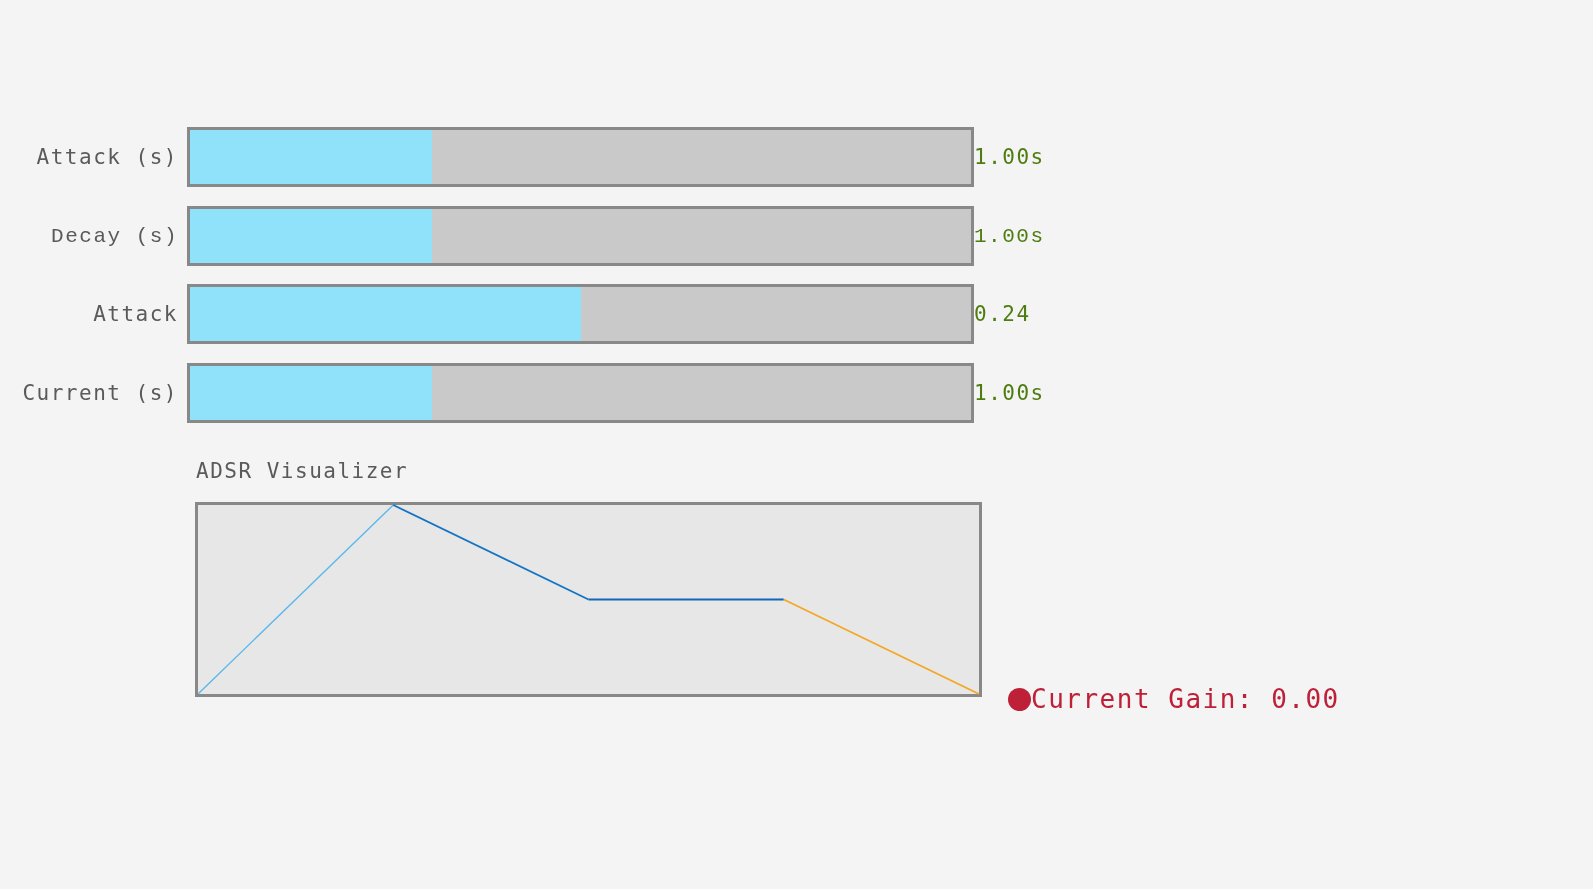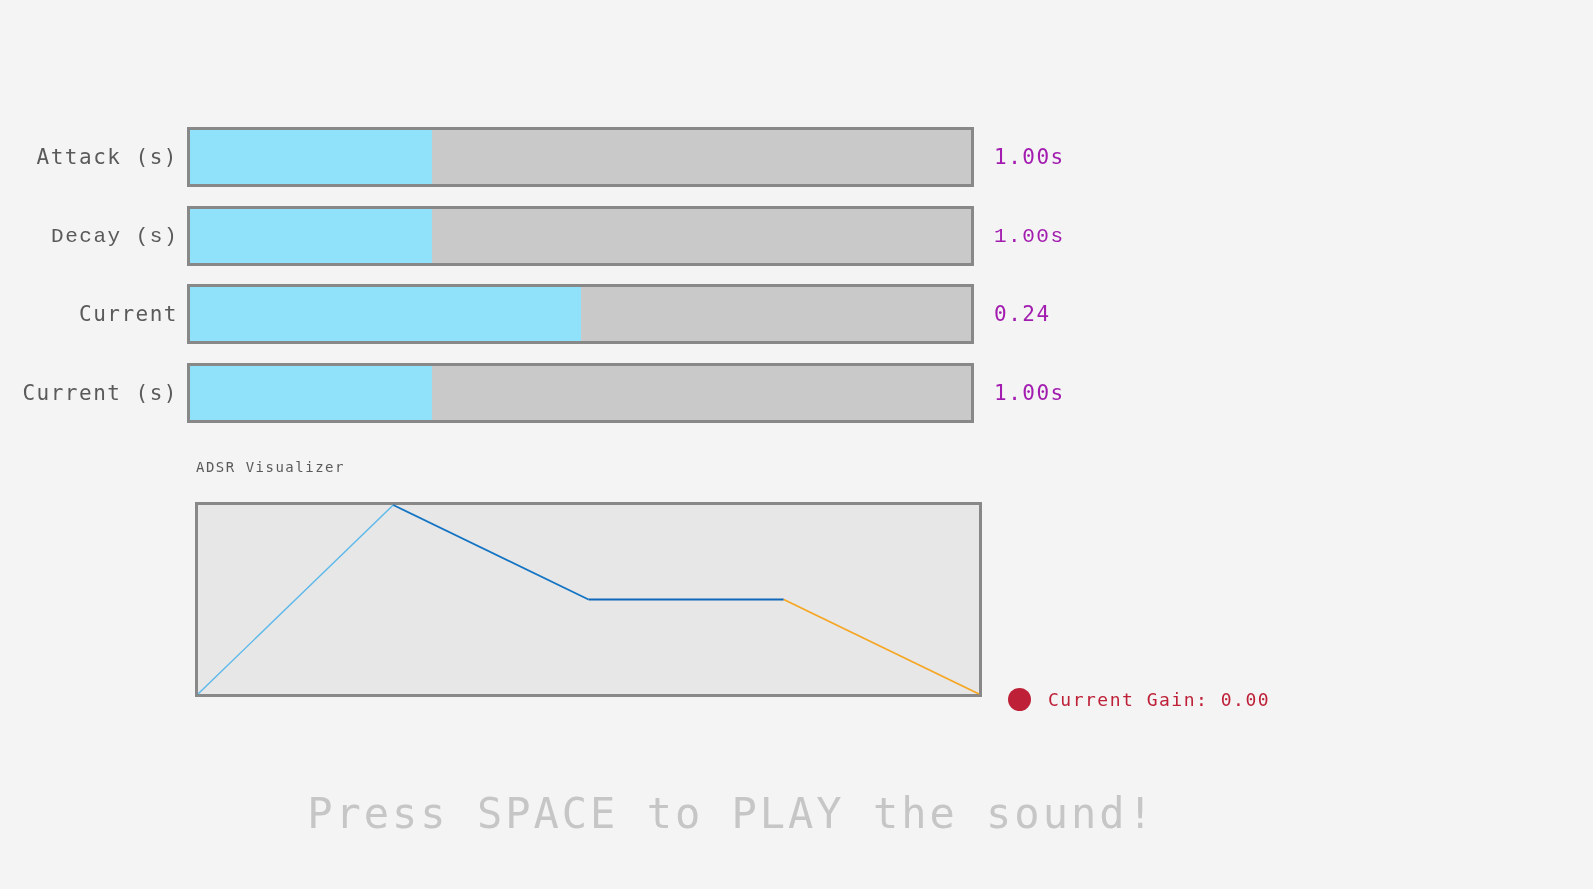--- a/index.html
+++ b/index.html
@@ -54,31 +54,31 @@
   .slider-fill {
     position: absolute;
     left: 0;
     top: 0;
     height: 100%;
     background: #90e2fb;
   }
   .slider-value {
     font-size: 21px;
     letter-spacing: 1.5px;
-    color: #a21caf;
-    padding-left: 20px;
+    color: #4d7c0f;
+    padding-left: 0;
     white-space: nowrap;
   }
 
   
   #viz-title {
     position: absolute;
     left: 196px;
     top: 442px;
-    font-size: 14px;
+    font-size: 21px;
     letter-spacing: 1.5px;
     color: #5a5a5a;
     white-space: nowrap;
   }
   #viz-box {
     position: absolute;
     left: 195px;
     top: 485px;
     width: 787px;
     height: 195px;
@@ -104,22 +104,22 @@
     height: 28px;
   }
   #gain-dot {
     width: 23px;
     height: 23px;
     border-radius: 50%;
     background: #be2038;
     flex: 0 0 auto;
   }
   #gain-text {
-    margin-left: 17px;
-    font-size: 18px;
+    margin-left: 0;
+    font-size: 26px;
     letter-spacing: 1.5px;
     color: #be2038;
     white-space: nowrap;
   }
 
   
   #hint {
     position: absolute;
     left: 0;
     top: 772px;
@@ -146,21 +146,21 @@
 
   <div class="slider-row" style="top:188px;font-family:Liberation Mono, monospace;">
     <div class="slider-label">Decay (s)</div>
     <div class="slider-track">
       <div class="slider-fill" id="fill-1" style="width: 31%;"></div>
     </div>
     <div class="slider-value">1.00s</div>
   </div>
 
   <div class="slider-row" style="top:266px;">
-    <div class="slider-label">Current</div>
+    <div class="slider-label">Attack</div>
     <div class="slider-track">
       <div class="slider-fill" id="fill-2" style="width: 50%;"></div>
     </div>
     <div class="slider-value">0.24</div>
   </div>
 
   <div class="slider-row" style="top:345px;">
     <div class="slider-label">Current (s)</div>
     <div class="slider-track">
       <div class="slider-fill" id="fill-3" style="width: 31%;"></div>
@@ -175,15 +175,14 @@
     <polyline id="seg-decay" fill="none" stroke-width="1.8" points="198.25,3 393.5,97.5" stroke="#1474c4"></polyline>
     <polyline id="seg-sustain" fill="none" stroke-width="2" points="393.5,97.5 588.75,97.5" stroke="#1167ba"></polyline>
     <polyline id="seg-release" fill="none" stroke-width="1.8" points="588.75,97.5 784,192" stroke="#f5a623"></polyline>
   </svg>
 
   <div id="gain-wrap">
     <div id="gain-dot"></div>
     <div id="gain-text">Current Gain: 0.00</div>
   </div>
 
-  <div id="hint">Press SPACE to PLAY the sound!</div>
 
 </div>
 
 </body></html>

